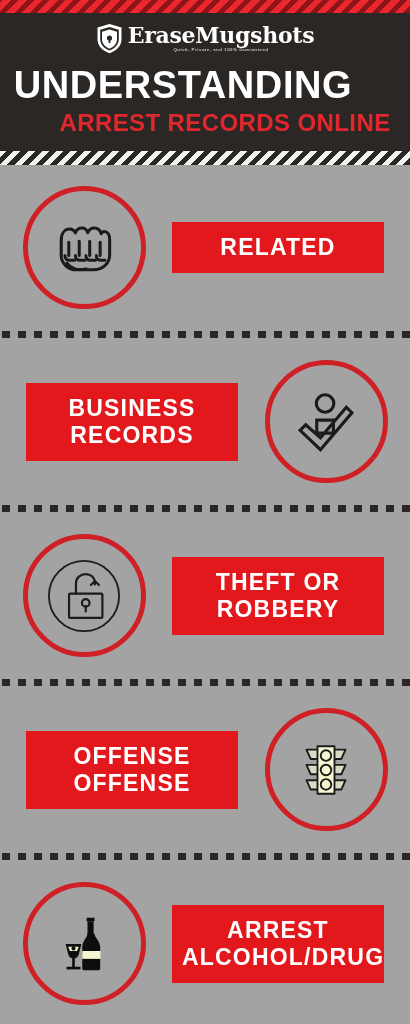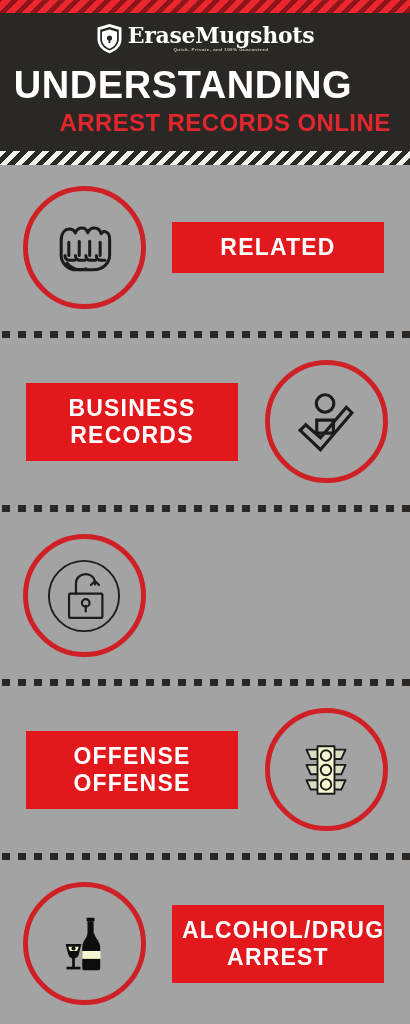--- a/index.html
+++ b/index.html
@@ -288,20 +288,26 @@
                 <rect x="27" y="38" width="29" height="21" rx="1"></rect>
                 <path d="M33 38 L33 29 C33 24 37 21 41.5 21 C46 21 49.5 24 49.5 28.5 L49.5 30"></path>
                 <path d="M46 30.5 L49.5 27 L53 30.5"></path>
                 <circle cx="41.5" cy="46" r="3.3"></circle>
                 <path d="M41.5 48.6 L41.5 53.5"></path>
               </g>
             </svg>
           </span>
         </div>
       </div>
+      <div class="label-cell">
+        <div class="banner w2">
+          <div>THEFT OR</div>
+          <div>ROBBERY</div>
+        </div>
+      </div>
     </div>
 
     <div class="divider"></div>
 
     <div class="row icon-right">
       <div class="icon-cell">
         <div class="circle">
           <span>
             <svg viewBox="0 0 80 80" width="68" height="68">
               <g stroke="#1b1b1b" stroke-width="2.2" stroke-linejoin="round">
@@ -356,21 +362,21 @@
               <g fill="#f4f7cf">
                 <path d="M22 43 L34 43 L32 48 L24 48 Z"></path>
                 <circle cx="28" cy="45" r="2.4" fill="#0d0d0d"></circle>
               </g>
             </svg>
           </span>
         </div>
       </div>
       <div class="label-cell">
         <div class="banner w2">
+          <div>ARREST</div>
           <div>ALCOHOL/DRUG</div>
-          <div>ARREST</div>
         </div>
       </div>
     </div>
 
   </div>
 
 </div>
 
 </body></html>

